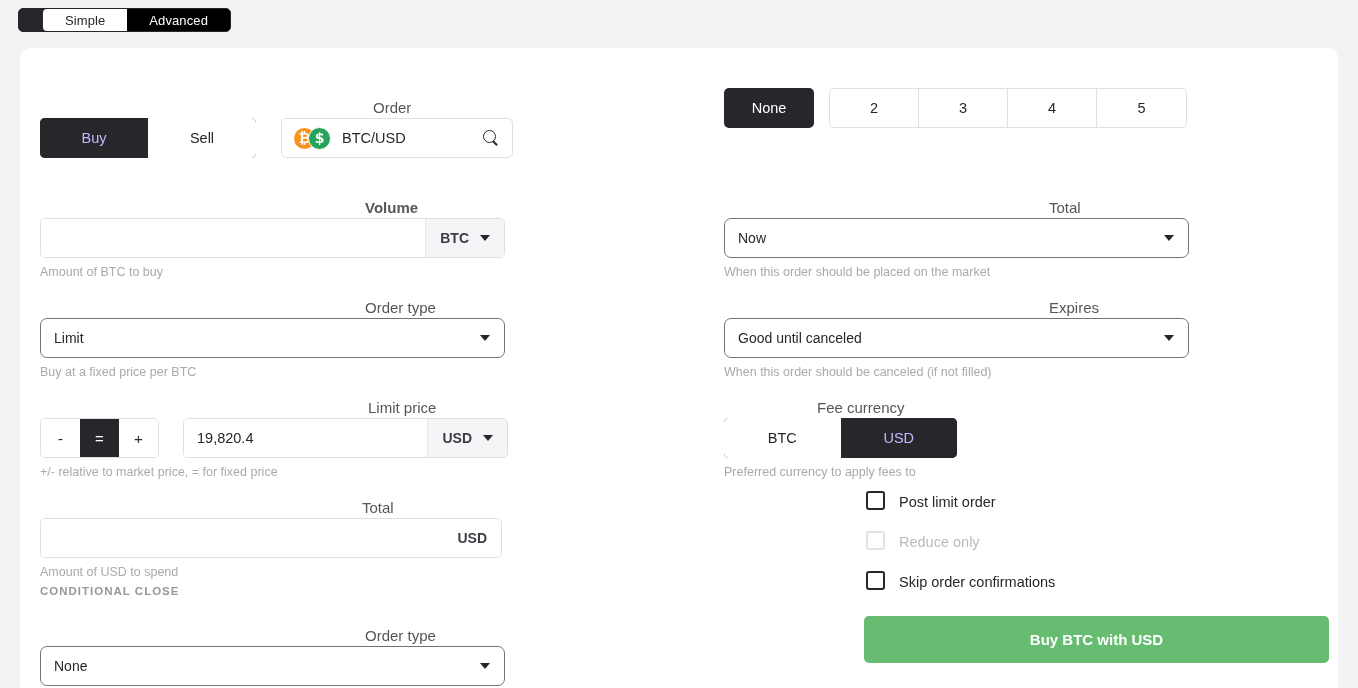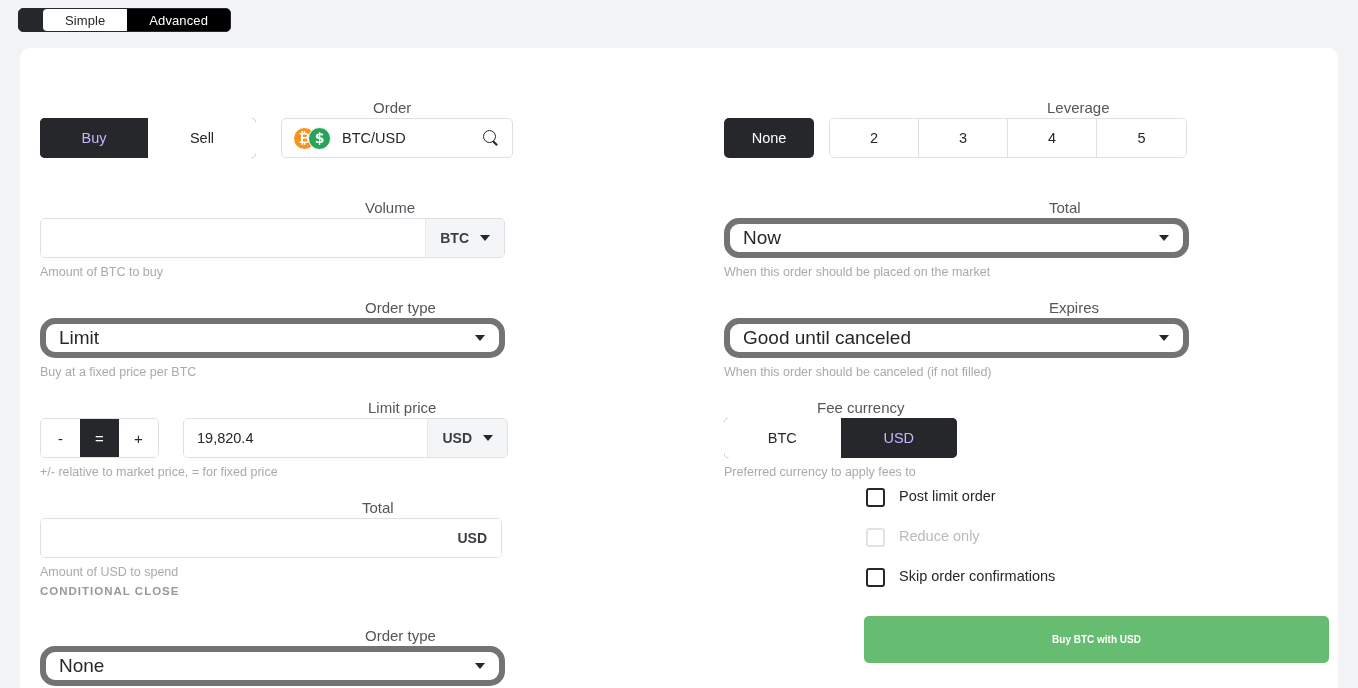--- a/index.html
+++ b/index.html
@@ -107,25 +107,25 @@
     border-left: 5px solid transparent;
     border-right: 5px solid transparent;
     border-top: 6px solid #26272b;
     flex: none;
   }
 
   
   .select {
     display: flex; align-items: center;
     height: 40px;
-    border: 6px solid #737373;
-    border-radius: 15px;
+    border: 1px solid #737373;
+    border-radius: 7px;
     background: #ffffff;
     padding: 0 14px 0 13px;
-    font-size: 19px;
+    font-size: 14px;
     color: #26272b;
     cursor: pointer;
   }
   .select .val { flex: 1; }
 
   
   .pill {
     display: flex;
     height: 40px;
     border-radius: 5px;
@@ -220,21 +220,21 @@
     font-size: 15px;
     color: #26272b;
     background: #fff;
     cursor: pointer;
   }
   .stepper .sbtn.on { background: #26272b; color: #fff; }
 
   
   .checks { position: absolute; }
   .chk-row {
-    display: flex; align-items: flex-start;
+    display: flex; align-items: flex-end;
     height: 22px;
     margin-bottom: 18px;
     cursor: pointer;
   }
   .box {
     width: 19px; height: 19px;
     border: 2px solid #26272b;
     border-radius: 3px;
     background: #fff;
     flex: none;
@@ -254,21 +254,21 @@
   }
 
   
   .submit {
     position: absolute;
     display: flex; align-items: center; justify-content: center;
     width: 465px; height: 47px;
     border-radius: 5px;
     background: #66bd72;
     color: #ffffff;
-    font-size: 10px;
+    font-size: 15px;
     font-weight: bold;
     cursor: pointer;
     border: none;
     font-family: "Liberation Sans", sans-serif;
   }
 </style>
 </head>
 <body>
 
 <div class="mode-toggle">
@@ -291,34 +291,33 @@
             <span class="coin btc">₿</span>
             <span class="coin usd">$</span>
           </span>
           <span class="pname">BTC/USD</span>
           <span class="search-ico"></span>
         </div>
       </div>
     </div>
 
     <div class="row" style="left:704px; top:40px;">
-      <div class="lbl" style="width:140px;">Leverage</div>
       <div style="display:flex; align-items:center;">
         <div class="lev-none">None</div>
         <div class="lev-group">
           <div class="seg">2</div>
           <div class="seg">3</div>
           <div class="seg">4</div>
           <div class="seg">5</div>
         </div>
       </div>
     </div>
 
     <div class="row" style="left:20px; top:140px;">
-      <div class="lbl" style="width:140px;">Volume</div>
+      <div class="lbl" style="width:140px;font-weight:bold;">Volume</div>
       <div>
         <div class="field" style="width:465px;">
           <div class="input-area" placeholder=""></div>
           <div class="suffix-drop">
             <span>BTC</span>
             <span class="caret"></span>
           </div>
         </div>
         <div class="hint">Amount of BTC to buy</div>
       </div>

